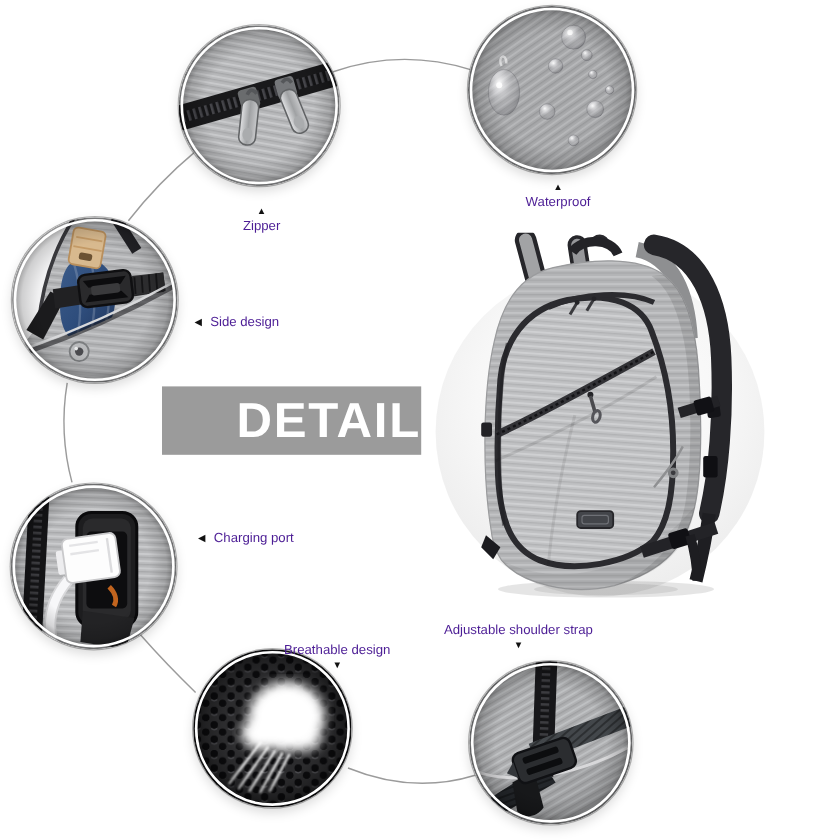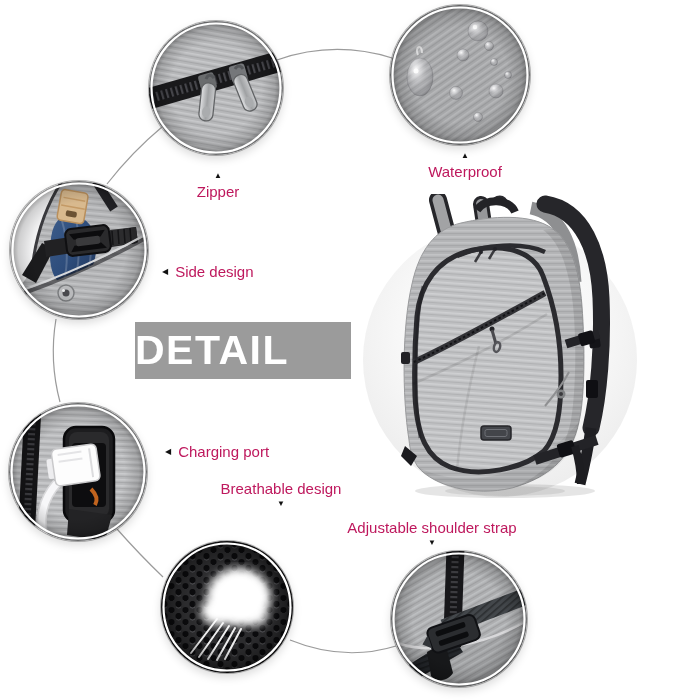--- a/index.html
+++ b/index.html
@@ -3,40 +3,40 @@
 <meta charset="utf-8">
 <style>
   html,body{margin:0;padding:0;}
   body{width:700px;height:700px;background:#ffffff;position:relative;overflow:hidden;
        font-family:"Liberation Sans", sans-serif;}
   .stage{position:absolute;inset:0;width:700px;height:700px;}
   
   .connectors{position:absolute;left:0;top:0;z-index:0;pointer-events:none;}
   
   .banner{position:absolute;left:135px;top:322px;width:216px;height:57px;background:#9b9b9b;z-index:1;}
-  .banner span{display:block;width:100%;height:100%;line-height:56px;text-align:left;
+  .banner span{display:block;width:100%;height:100%;line-height:56px;text-align:right;
        color:#ffffff;font-size:41px;font-weight:bold;letter-spacing:1.5px;}
   
   .product-circle{position:absolute;left:363px;top:223px;width:274px;height:274px;border-radius:50%;
        background:radial-gradient(circle at 50% 40%, #ffffff 0%, #f7f7f7 48%, #ececec 80%, #e3e3e3 100%);
        z-index:2;}
   .backpack{position:absolute;left:393px;top:194px;z-index:3;}
   
   .feature-circle{position:absolute;border-radius:50%;overflow:hidden;z-index:4;
        box-shadow:0 0 0 1px rgba(85,85,85,.45), 0 4px 10px rgba(0,0,0,.15);}
   .feature-circle svg{display:block;}
   .fc-zipper{left:149px;top:21px;width:134px;height:134px;}
   .fc-waterproof{left:390px;top:5px;width:140px;height:140px;}
   .fc-sidepocket{left:10px;top:181px;width:138px;height:138px;}
   .fc-charging{left:9px;top:403px;width:138px;height:138px;}
   .fc-breathable{left:161px;top:541px;width:132px;height:132px;}
   .fc-strap{left:391px;top:551px;width:136px;height:136px;}
   
   .callout{position:absolute;z-index:5;color:#1c1c1c;}
-  .callout .txt{font-size:15px;white-space:nowrap;color:#be185d;}
+  .callout .txt{font-size:11px;white-space:nowrap;color:#4c1d95;}
   .callout .arr{font-size:8px;line-height:1;color:#111;}
   .callout-col{display:flex;flex-direction:column;align-items:center;gap:3px;transform:translateX(-50%);}
   .callout-row{display:flex;align-items:center;gap:7px;}
 </style>
 </head>
 <body>
 
 <div class="stage">
 
   <svg class="connectors" width="700" height="700">
@@ -420,21 +420,21 @@
   <div class="callout callout-row" style="left:162px;top:263px;">
     <span class="arr">◀</span>
     <span class="txt">Side design</span>
   </div>
 
   <div class="callout callout-row" style="left:165px;top:443px;">
     <span class="arr">◀</span>
     <span class="txt">Charging port</span>
   </div>
 
-  <div class="callout callout-col" style="left:281px;top:480px;">
+  <div class="callout callout-col" style="left:281px;top:536px;">
     <span class="txt">Breathable design</span>
     <span class="arr">▼</span>
   </div>
 
   <div class="callout callout-col" style="left:432px;top:519px;">
     <span class="txt">Adjustable shoulder strap</span>
     <span class="arr">▼</span>
   </div>
 
 </div>

